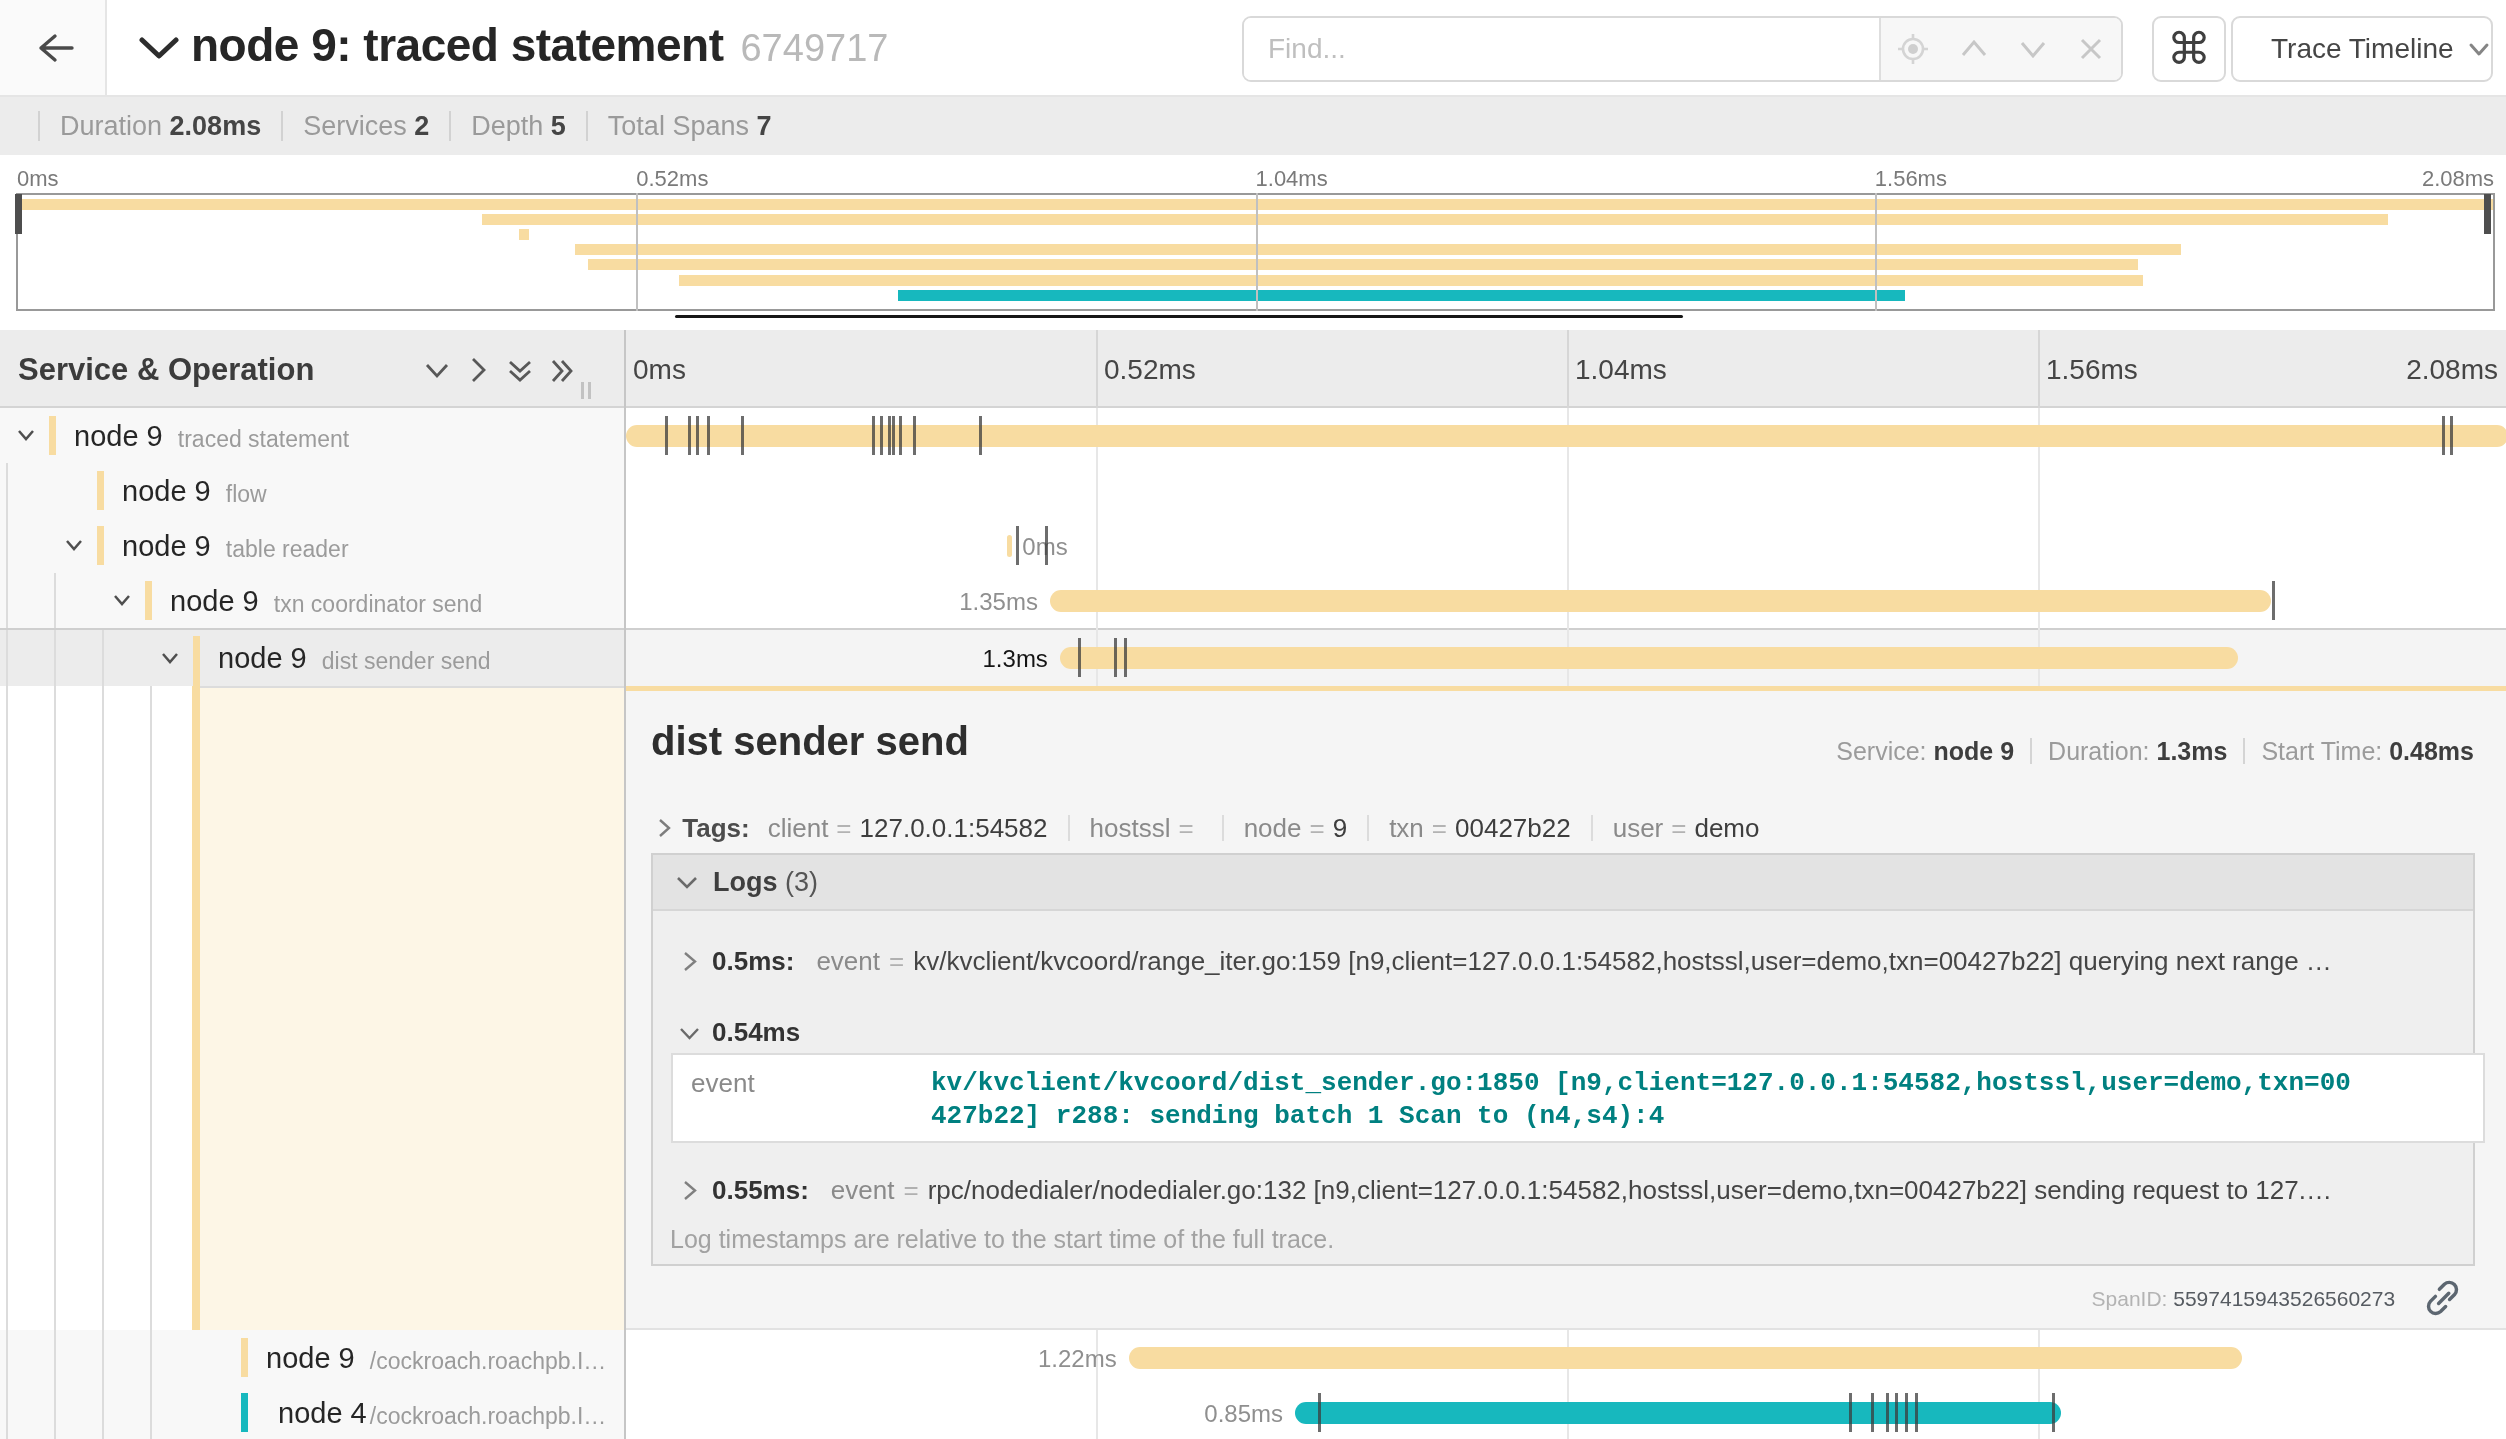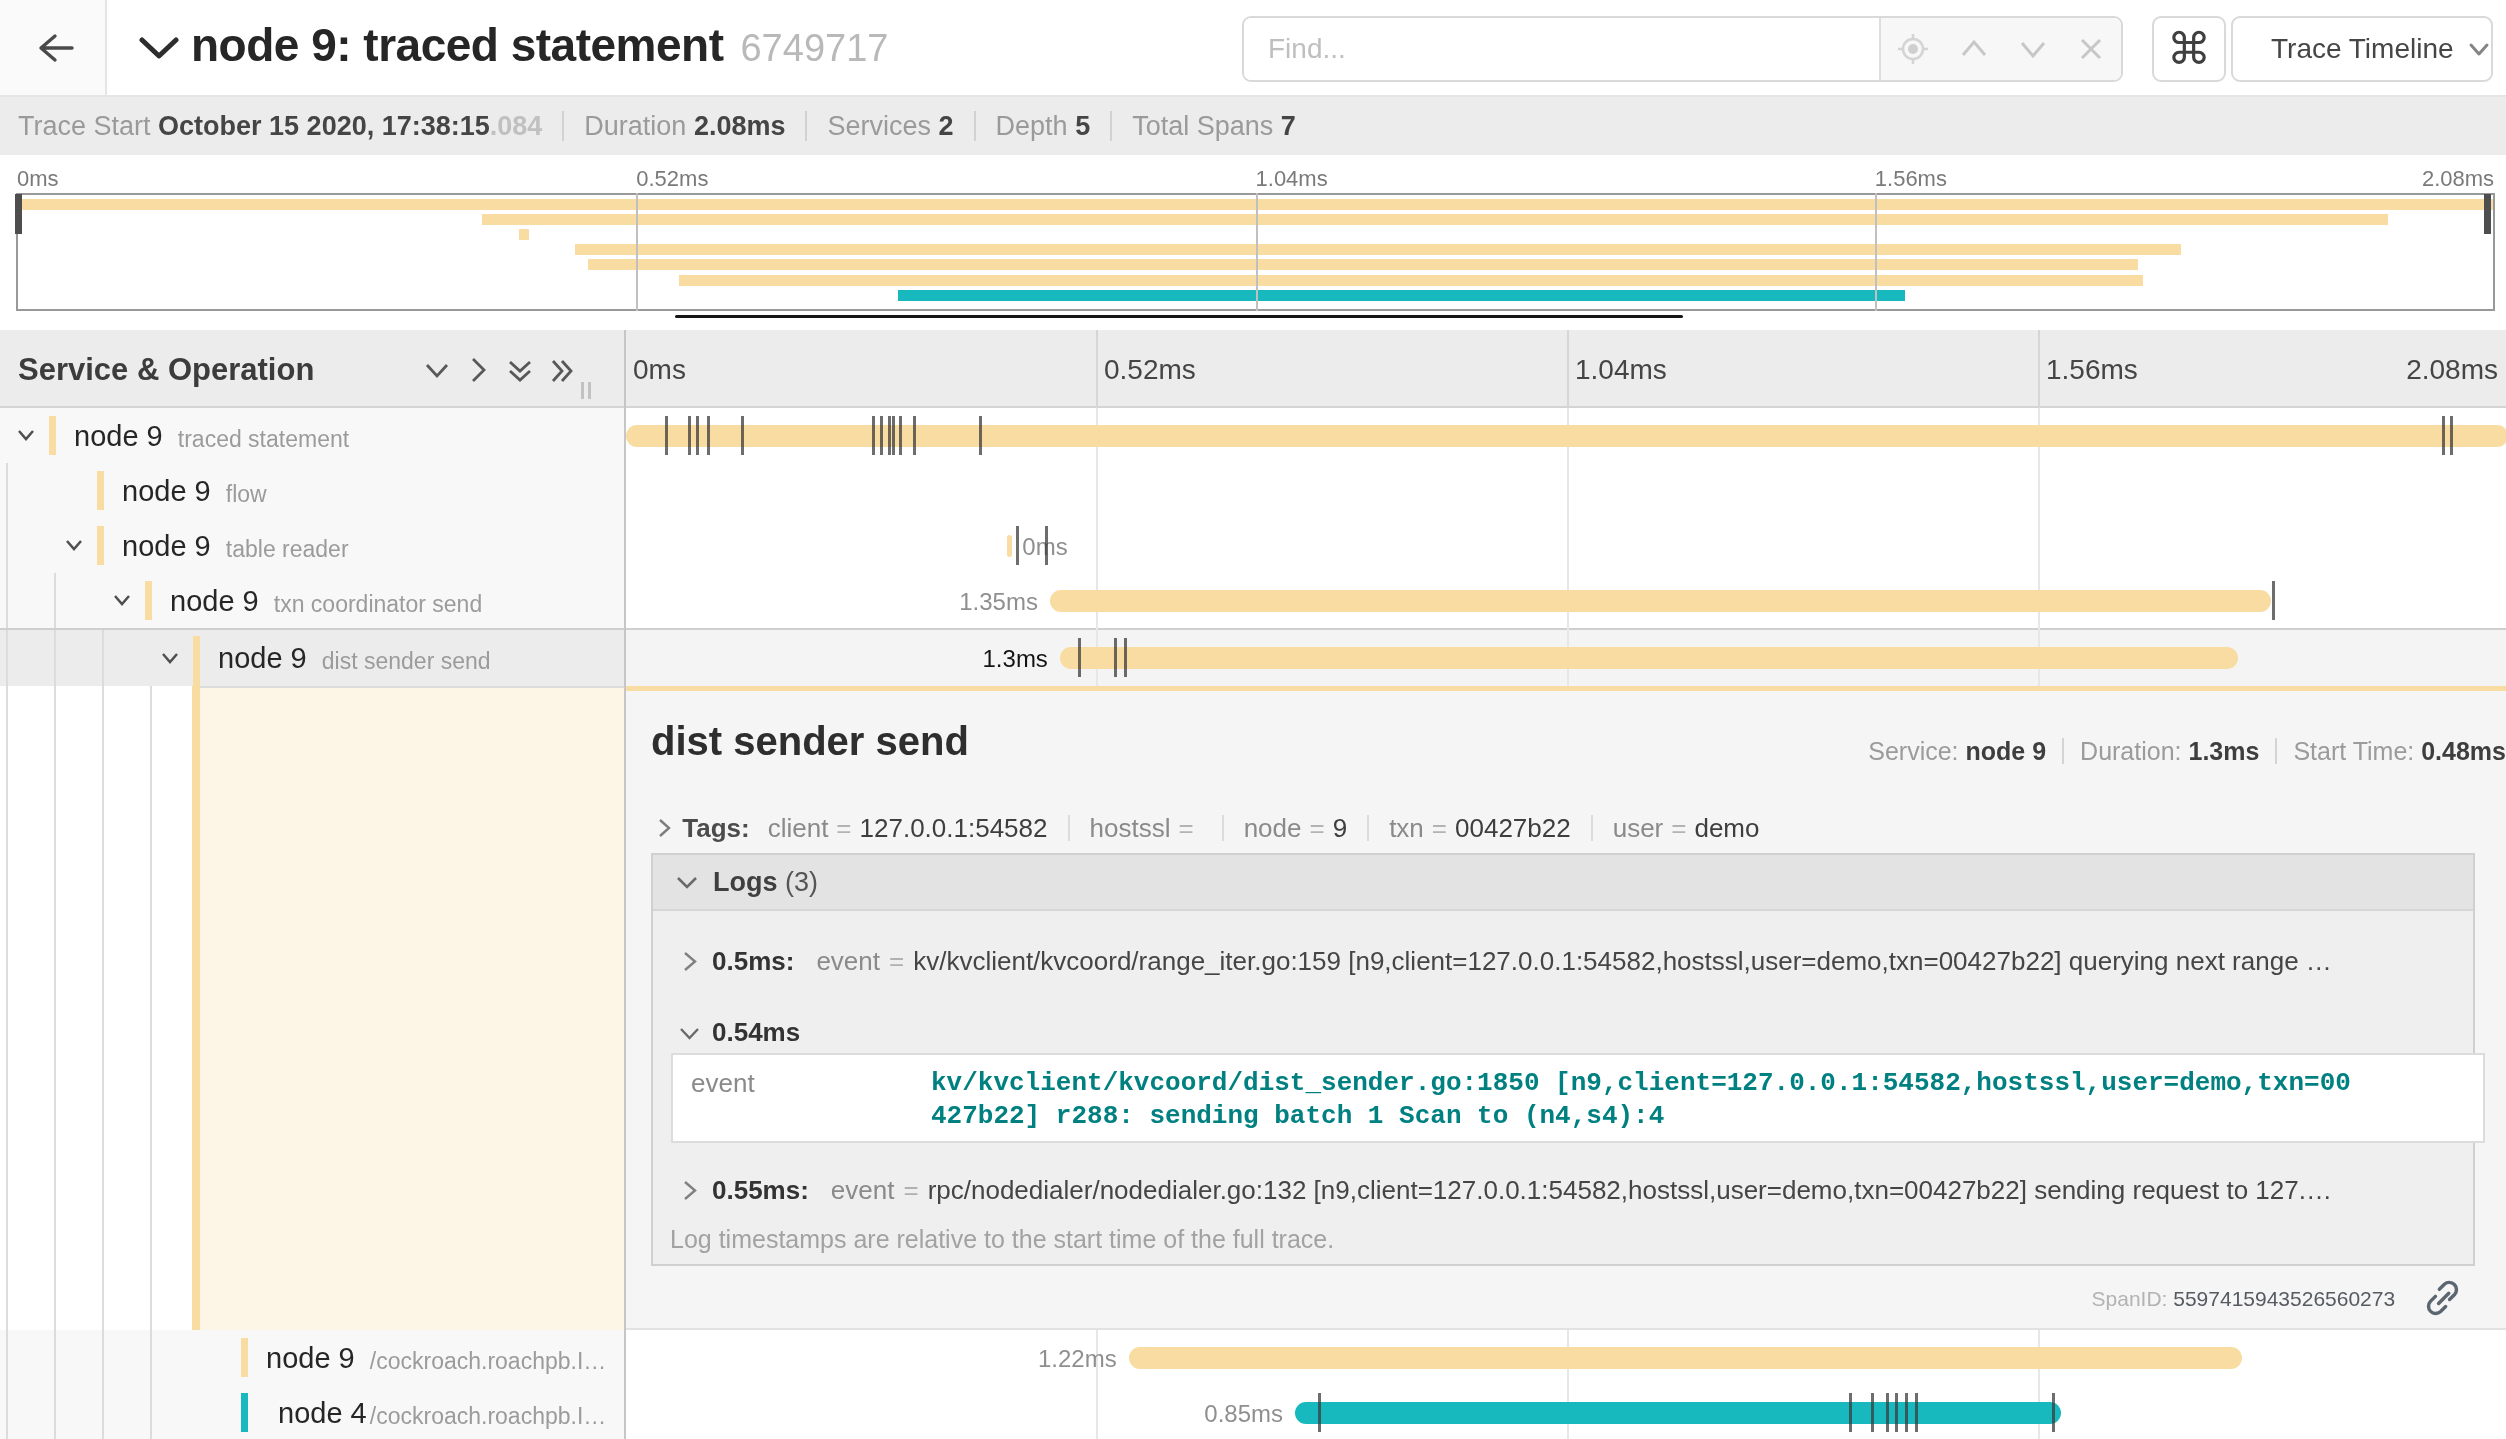--- a/index.html
+++ b/index.html
@@ -69,21 +69,21 @@
 .bar-label.dark { color:#141414; }
 
 
 #detail-row { left:0; top:686px; width:2506px; height:644px; }
 #detail-left { position:absolute; left:0; top:0; width:625px; height:644px; background:#fff; }
 #detail-accent { position:absolute; left:192px; top:0; width:8px; height:644px; }
 #detail-tint { position:absolute; left:200px; top:0; width:425px; height:644px; border-top:2px solid #dcdcdc; }
 #detail-panel { position:absolute; left:625px; top:0; width:1881px; height:644px; background:#f5f5f5; border-top:5px solid #f8dca1; border-bottom:2px solid #e2e2e2; }
 
 #sd-title { position:absolute; left:26px; top:28px; font-size:40px; font-weight:700; color:#2e2e2e; }
-#sd-head-right { position:absolute; right:0; top:46px; font-size:25px; color:#9b9b9b; white-space:nowrap;text-align:right; }
+#sd-head-right { position:absolute; right:32px; top:46px; font-size:25px; color:#9b9b9b; white-space:nowrap;text-align:right; }
 #sd-head-right b { color:#3e3e3e; }
 #sd-head-right .sep { display:inline-block; width:2px; height:26px; background:#d4d4d4; margin:0 16px; vertical-align:-4px; }
 #sd-tags { position:absolute; left:28px; top:122px; font-size:26px; color:#8a8a8a; white-space:nowrap; }
 #sd-tags .tkey { color:#8a8a8a; } 
 #sd-tags .teq { color:#b3b3b3; padding:0 8px;}
 #sd-tags .tval { color:#3e3e3e; }
 #sd-tags .sep { display:inline-block; width:2px; height:26px; background:#dcdcdc; margin:0 20px; vertical-align:-4px; }
 #sd-tags-label { font-weight:700; color:#4c4c4c; font-size:26px; margin-right:18px; }
 #logs-box { position:absolute; left:26px; top:162px; width:1824px; height:413px; border:2px solid #d0d0d0; background:#efefef; }
 #logs-header { position:absolute; left:0; top:0; width:100%; height:56px; background:#e3e3e3; border-bottom:2px solid #d6d6d6; }
@@ -138,21 +138,20 @@
     <div id="kbd-btn" class="abs"><span>⌘</span></div>
     <div id="view-btn" class="abs">
       <span id="view-btn-label">Trace Timeline</span>
       <svg class="icon" width="22" height="15" viewBox="0 0 22 15">
         <path d="M3 3 L11 12 L19 3" stroke="#858585" stroke-width="3" fill="none" stroke-linecap="round" stroke-linejoin="round"></path>
       </svg>
     </div>
   </div>
 
   <div id="summary-bar" class="abs">
-    <span><span>Trace Start</span>&nbsp;<b>October 15 2020, 17:38:15</b><span class="frac">.084</span></span>
       <span class="sep"></span>
     <span><span>Duration</span>&nbsp;<b>2.08ms</b></span>
       <span class="sep"></span>
     <span><span>Services</span>&nbsp;<b>2</b></span>
       <span class="sep"></span>
     <span><span>Depth</span>&nbsp;<b>5</b></span>
       <span class="sep"></span>
     <span><span>Total Spans</span>&nbsp;<b>7</b></span>
   </div>
 

